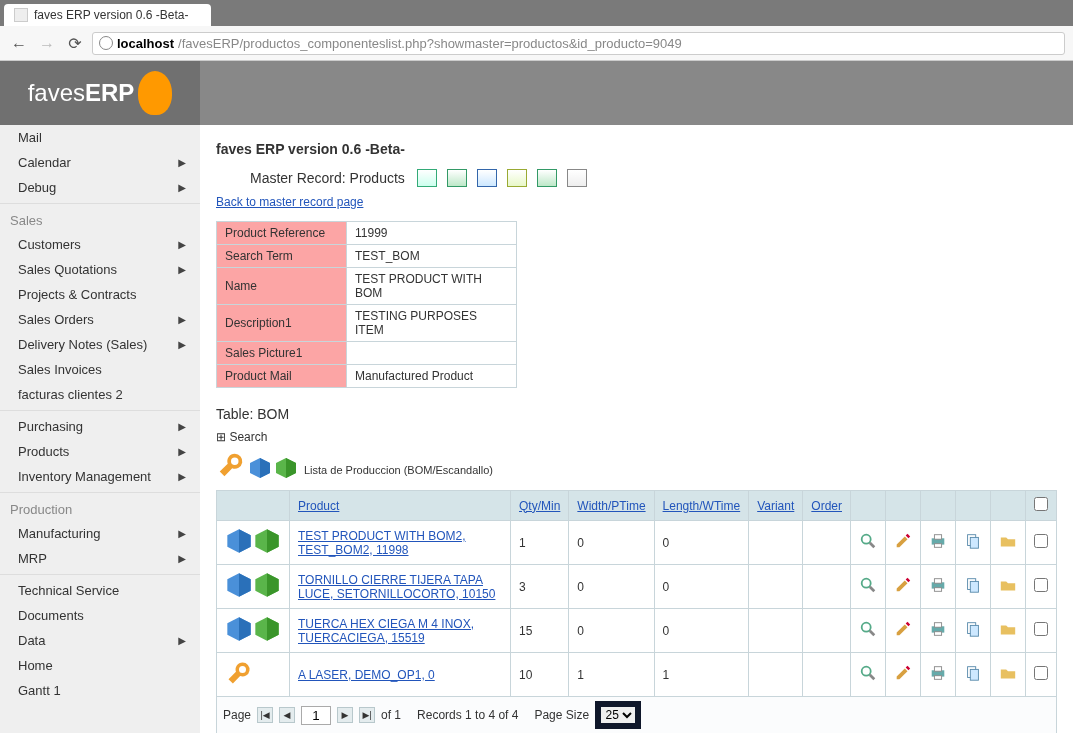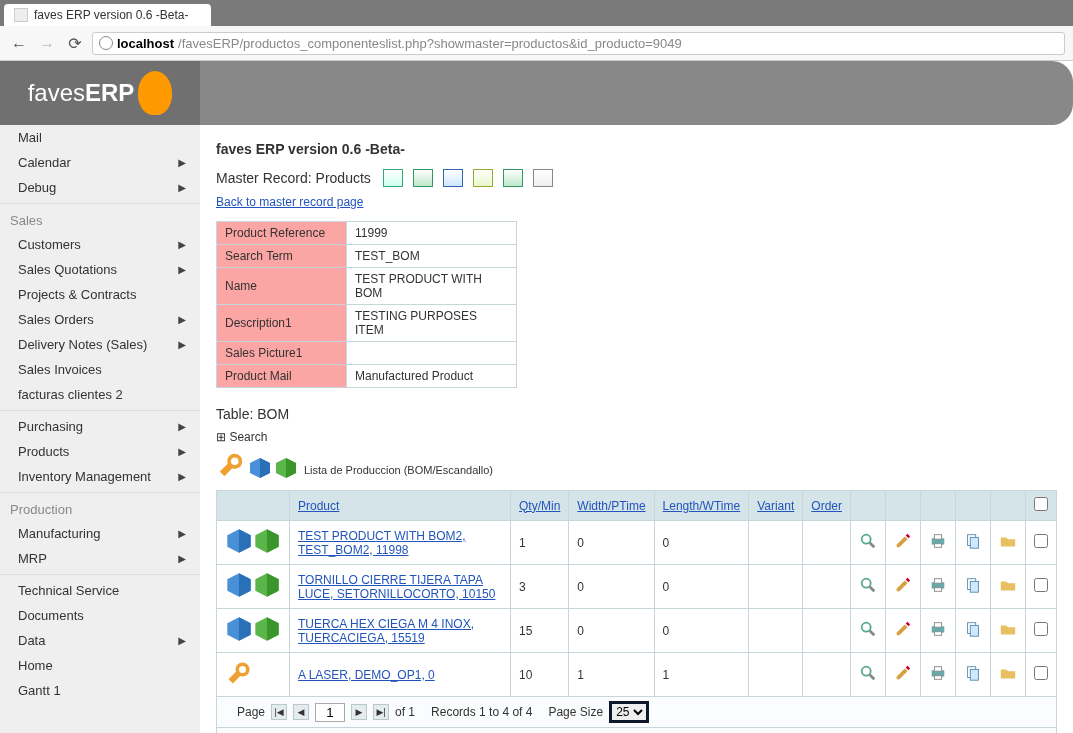--- a/index.html
+++ b/index.html
@@ -9,36 +9,36 @@
 .tab { background: #fff; border-radius: 4px 4px 0 0; padding: 4px 22px 4px 10px; font-size: 12px; position: relative; display: flex; align-items: center; gap: 6px; }
 .tab .favicon { width: 14px; height: 14px; background: #eee; border: 1px solid #ccc; }
 .nav-bar { display: flex; align-items: center; padding: 4px 8px; gap: 6px; background: #f7f7f7; height: 34px; }
 .nav-btn { width: 22px; height: 22px; display: flex; align-items: center; justify-content: center; font-size: 16px; color: #555; cursor: pointer; }
 .nav-btn.disabled { color: #bbb; }
 .url-bar { flex: 1; display: flex; align-items: center; border: 1px solid #ccc; border-radius: 3px; padding: 3px 6px; background: #fff; font-size: 13px; gap: 4px; }
 .url-globe { width: 14px; height: 14px; border: 1px solid #888; border-radius: 50%; }
 .url-host { font-weight: bold; color: #000; }
 .url-path { color: #888; }
 
-.header-band { background: #888; height: 64px; display: flex; align-items: center; border-radius: 21px; }
+.header-band { background: #888; height: 64px; display: flex; align-items: center; }
 .logo-box { width: 200px; height: 64px; background: #707070; display: flex; align-items: center; justify-content: center; position: relative; }
 .logo-text { color: #fff; font-size: 24px; }
 .logo-text b { font-weight: bold; }
 .mascot { width: 34px; height: 44px; background: #f90; border-radius: 50% 50% 45% 45%; margin-left: 4px; position: relative; }
 
 .layout { display: flex; }
 .sidebar { width: 200px; background: #efefef; padding-bottom: 200px; }
 .side-group-title { color: #888; padding: 6px 10px 4px; font-size: 13px; }
 .side-item { display: flex; justify-content: space-between; align-items: center; padding: 5px 14px 5px 18px; color: #333; cursor: pointer; font-size: 13px; }
 .side-item .arrow { font-size: 10px; color: #444; }
 .side-sep { border-top: 1px solid #ddd; margin: 3px 0; }
 
 .content { flex: 1; padding: 16px 16px 16px 16px; background: #fff; }
 .page-title { font-size: 14px; font-weight: bold; margin-bottom: 12px; }
-.master-row { display: flex; align-items: center; gap: 12px; margin-bottom: 8px; }
+.master-row { display: flex; align-items: center; gap: 12px; margin-bottom: 8px; margin-left: 34px; }
 .master-label { font-size: 14px; }
 .export-icons { display: flex; gap: 10px; }
 .icon-sq { width: 20px; height: 18px; border: 1px solid; display: inline-block; }
 .back-link { color: #2255bb; text-decoration: underline; cursor: pointer; font-size: 12px; }
 
 .detail-table { border-collapse: collapse; margin-top: 12px; }
 .detail-table td { border: 1px solid #c8d5da; padding: 4px 8px; font-size: 12px; }
 .detail-table td:first-child { background: #fca5a5; color: #333; width: 130px; }
 .detail-table td:last-child { width: 170px; }
 
@@ -53,23 +53,23 @@
 .bom-table { width: 100%; border-collapse: collapse; margin-top: 10px; }
 .bom-table th, .bom-table td { border: 1px solid #c8d5da; padding: 6px 8px; font-size: 12px; text-align: left; vertical-align: middle; }
 .bom-table th { background: #d5e4e8; color: #2a4a5a; font-weight: normal; }
 .bom-table th.sortable { cursor: pointer; text-decoration: underline; color: #2255bb; }
 .bom-table td.link { color: #2255bb; text-decoration: underline; cursor: pointer; }
 .row-icon-cell { width: 36px; text-align: center; }
 .action-cell { width: 24px; text-align: center; padding: 2px; }
 .action-icon { width: 18px; height: 18px; display: inline-block; cursor: pointer; }
 .chk { width: 14px; height: 14px; }
 
-.pager { display: flex; align-items: center; gap: 6px; padding: 4px 20px; border: 1px solid #c8d5da; border-top: none; background: #fbfcfd; font-size: 12px; }
+.pager { display: flex; align-items: center; gap: 6px; padding: 4px 6px; border: 1px solid #c8d5da; border-top: none; background: #fbfcfd; font-size: 12px; }
 .pager input[type=text] { width: 30px; text-align: center; border: 1px solid #aaa; padding: 1px; }
-.pager select { border: 3px solid #0f172a; font-size: 12px; }
+.pager select { border: 6px solid #0f172a; font-size: 12px; text-align: center; }
 .pgbtn { width: 16px; height: 16px; background: #e4ecee; border: 1px solid #b8c8cc; display: inline-flex; align-items: center; justify-content: center; font-size: 9px; cursor: pointer; }
 .pager-links { padding: 4px 6px; border: 1px solid #c8d5da; border-top: none; background: #fbfcfd; font-size: 12px; }
 .pager-links a { color: #2255bb; text-decoration: underline; margin-right: 10px; cursor: pointer; }
 </style>
 </head>
 <body>
 
 <div class="browser-chrome">
   <div class="tab-bar">
     <div class="tab">

